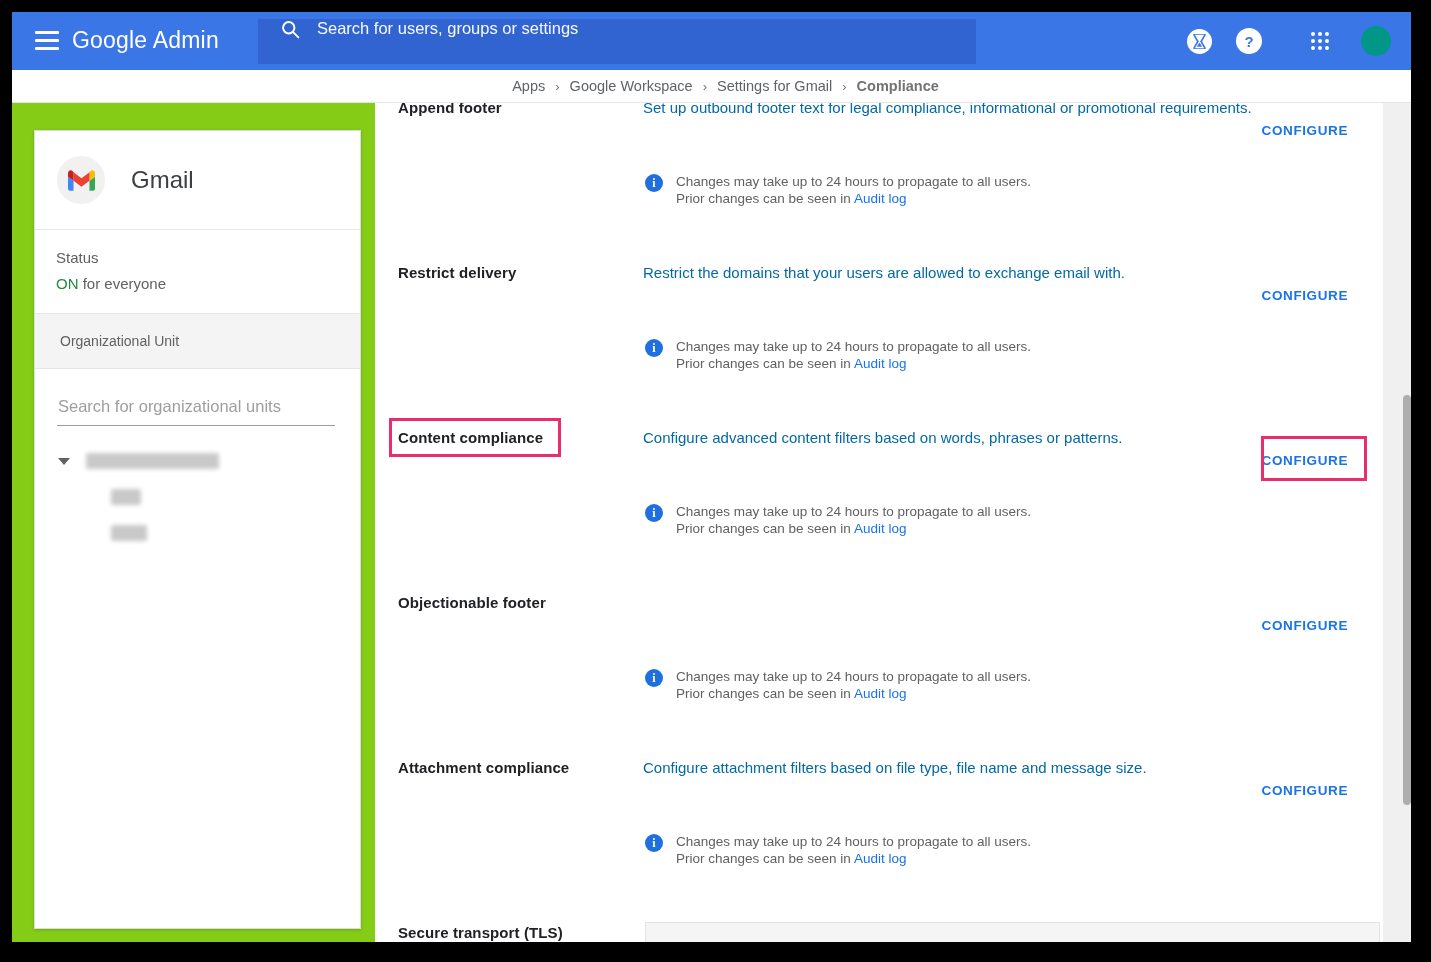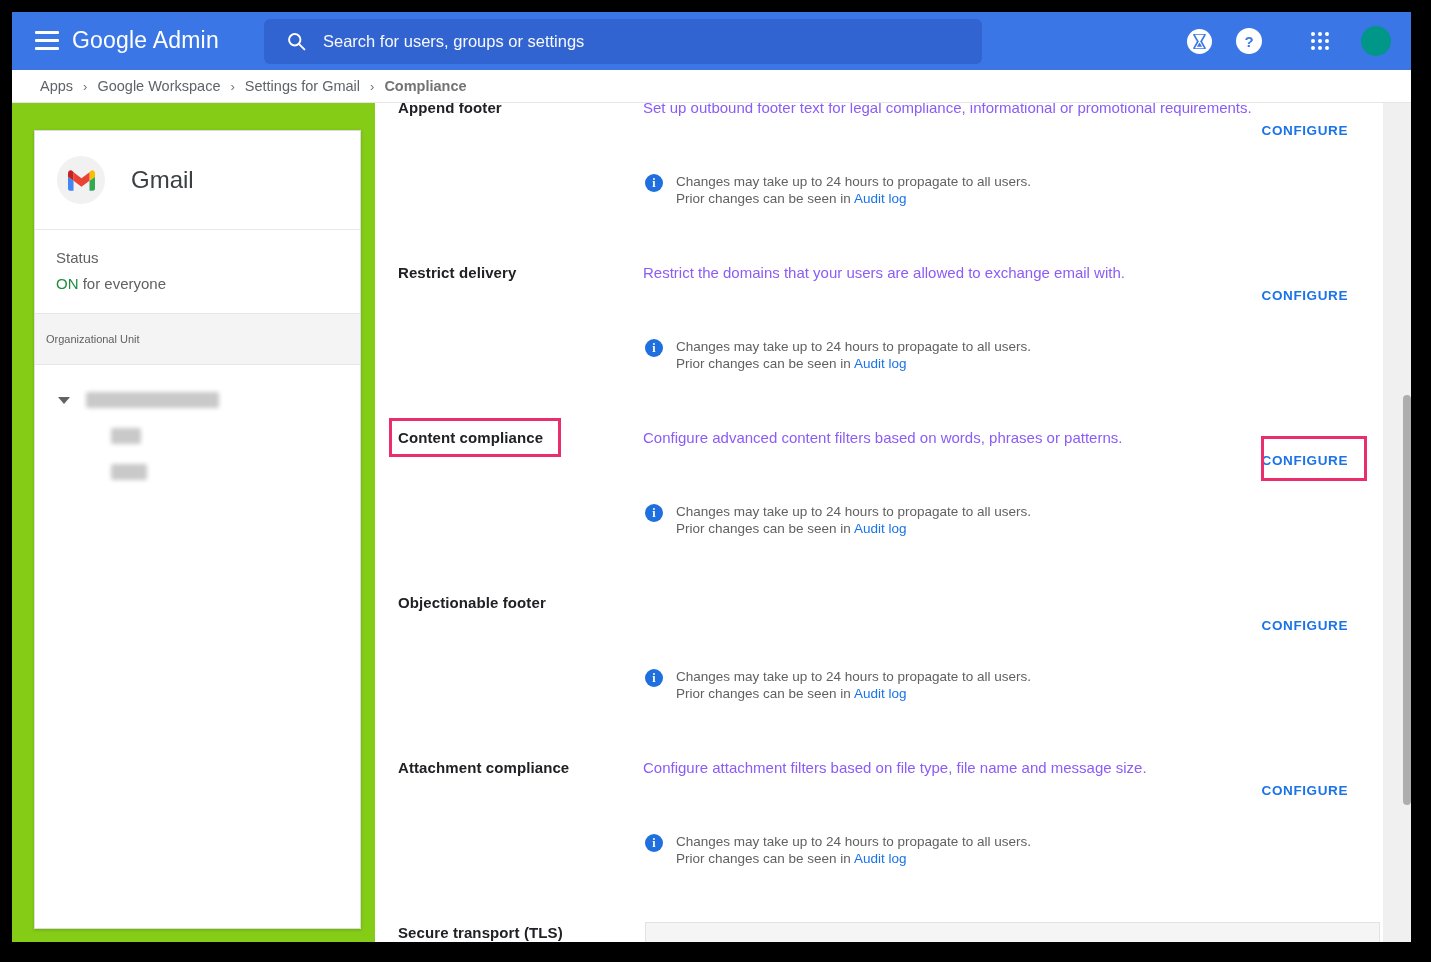--- a/index.html
+++ b/index.html
@@ -23,25 +23,25 @@
     position: relative;
     padding-left: 8px;
   }
   .hamburger { position: absolute; left: 23px; top: 19px; width: 24px; height: 20px; cursor: pointer; }
   .hamburger span { display: block; height: 2.5px; background: #fff; border-radius: 1px; margin-bottom: 5.5px; }
   .brand {
     position: absolute; left: 60px; top: 15px;
     color: #fff; font-size: 23px; letter-spacing: 0.2px; font-weight: 400;
   }
   .searchbar {
-    position: absolute; left: 252px; top: 7px;
+    position: absolute; left: 246px; top: 7px;
     width: 718px; height: 45px;
     background: var(--search-blue, #3264d1);
-    border-radius: 6px;
-    display: flex; align-items: center;
+    border-radius: 0;
+    display: flex; align-items: flex-start;
   }
   .searchbar svg { margin-left: 22px; flex: 0 0 auto; }
   .searchbar input {
     flex: 1; background: transparent; border: none; outline: none;
     color: #fff; font-size: 16.5px; margin-left: 16px;
     font-family: "Liberation Sans", "DejaVu Sans", sans-serif;
   }
   .searchbar input::placeholder { color: rgba(255,255,255,0.96); opacity: 1; }
   .appbar-right { position: absolute; right: 20px; top: 0; height: 58px; display: flex; align-items: center; }
   .circle-icon {
@@ -61,20 +61,21 @@
   }
   .avatar { width: 30px; height: 30px; border-radius: 50%; background: var(--avatar-teal, #009688); cursor: pointer; }
 
   
   .breadcrumbbar {
     height: 33px; flex: 0 0 33px; background: #fff;
     border-bottom: 1px solid #e6e6e6;
     display: flex; align-items: center; padding-left: 28px;
     position: relative; z-index: 5;
     font-size: 14.5px;
+    justify-content: center;
   }
   .crumb { color: #5f6368; cursor: pointer; }
   .crumb-sep { color: #757575; margin: 0 10px; font-size: 13px; }
   .crumb-current { color: #737373; font-weight: bold; }
 
   
   .page-body { flex: 1; display: flex; overflow: hidden; position: relative; }
 
   
   .sidebar { width: 363px; flex: 0 0 363px; background: #84cc16; position: relative; }
@@ -89,21 +90,21 @@
     display: flex; align-items: center; justify-content: center;
   }
   .app-title { font-size: 24px; color: #3c4043; margin-left: 26px; }
   .card-divider { border-top: 1px solid #e8e8e8; }
   .status-sec { padding: 19px 38px 21px 21px; }
   .status-label { font-size: 15px; color: #616161; }
   .status-value { font-size: 15px; color: #616161; margin-top: 9px; }
   .status-on { color: var(--status-green, #1e8e3e); }
   .ou-header {
     background: #f4f4f4; border-top: 1px solid #e6e6e6; border-bottom: 1px solid #e6e6e6;
-    padding: 19px 11px; font-size: 11px; color: #616161;
+    padding: 19px 25px; font-size: 14px; color: #616161;
   }
   .ou-search { margin: 26px 25px 0 22px; border-bottom: 1px solid #9e9e9e; }
   .ou-search input {
     width: 100%; border: none; outline: none; background: transparent;
     font-size: 16.5px; color: #3c4043; padding: 2px 0 9px 1px;
     font-family: "Liberation Sans", "DejaVu Sans", sans-serif;
   }
   .ou-search input::placeholder { color: #9e9e9e; opacity: 1; }
   .ou-tree { margin-top: 27px; position: relative; }
   .tree-root { display: flex; align-items: center; padding-left: 23px; cursor: pointer; }
@@ -118,21 +119,21 @@
   .redacted.r1 { width: 133px; }
   .redacted.r2 { width: 30px; margin: 20px 0 0 76px; }
   .redacted.r3 { width: 36px; margin: 20px 0 0 76px; }
 
   
   .content { width: 1008px; flex: 0 0 1008px; background: #fff; position: relative; overflow: hidden; }
   .rows { position: absolute; left: 0; top: -4px; right: 0; }
   .row { position: relative; height: 165px; }
   .row-label-wrap { position: absolute; left: 23px; top: 0; width: 238px; }
   .row-label { font-size: 15px; font-weight: bold; color: #202124; letter-spacing: 0.1px; }
-  .row-desc { position: absolute; left: 268px; top: 0; right: 130px; font-size: 15px; color: #8b5cf6; }
+  .row-desc { position: absolute; left: 268px; top: 0; right: 130px; font-size: 15px; color: #0369a1; }
   .row-configure {
     position: absolute; right: 35px; top: 24px;
     font-size: 13.5px; font-weight: bold; letter-spacing: 0.6px;
     color: var(--link-blue, #1a73e8); cursor: pointer;
   }
   .row-info { position: absolute; left: 270px; top: 74px; display: flex; }
   .info-icon {
     width: 18px; height: 18px; border-radius: 50%; background: #1f6fde; flex: 0 0 18px;
     color: #fff; font-size: 12px; font-weight: bold; text-align: center; line-height: 18px;
     margin-top: 1px; font-family: "Liberation Serif", "DejaVu Serif", serif;
@@ -226,20 +227,23 @@
             </svg>
           </div>
           <div class="app-title">Gmail</div>
         </div>
         <div class="card-divider"></div>
         <div class="status-sec">
           <div class="status-label">Status</div>
           <div class="status-value"><span class="status-on">ON</span><span> for everyone</span></div>
         </div>
         <div class="ou-header">Organizational Unit</div>
+        <div class="ou-search">
+          <input type="text" placeholder="Search for organizational units" style="">
+        </div>
         <div class="ou-tree">
           <div class="tree-root">
             <span class="tree-caret"></span>
             <span class="redacted r1"></span>
           </div>
           <div class="redacted r2"></div>
           <div class="redacted r3"></div>
         </div>
       </div>
     </div>

